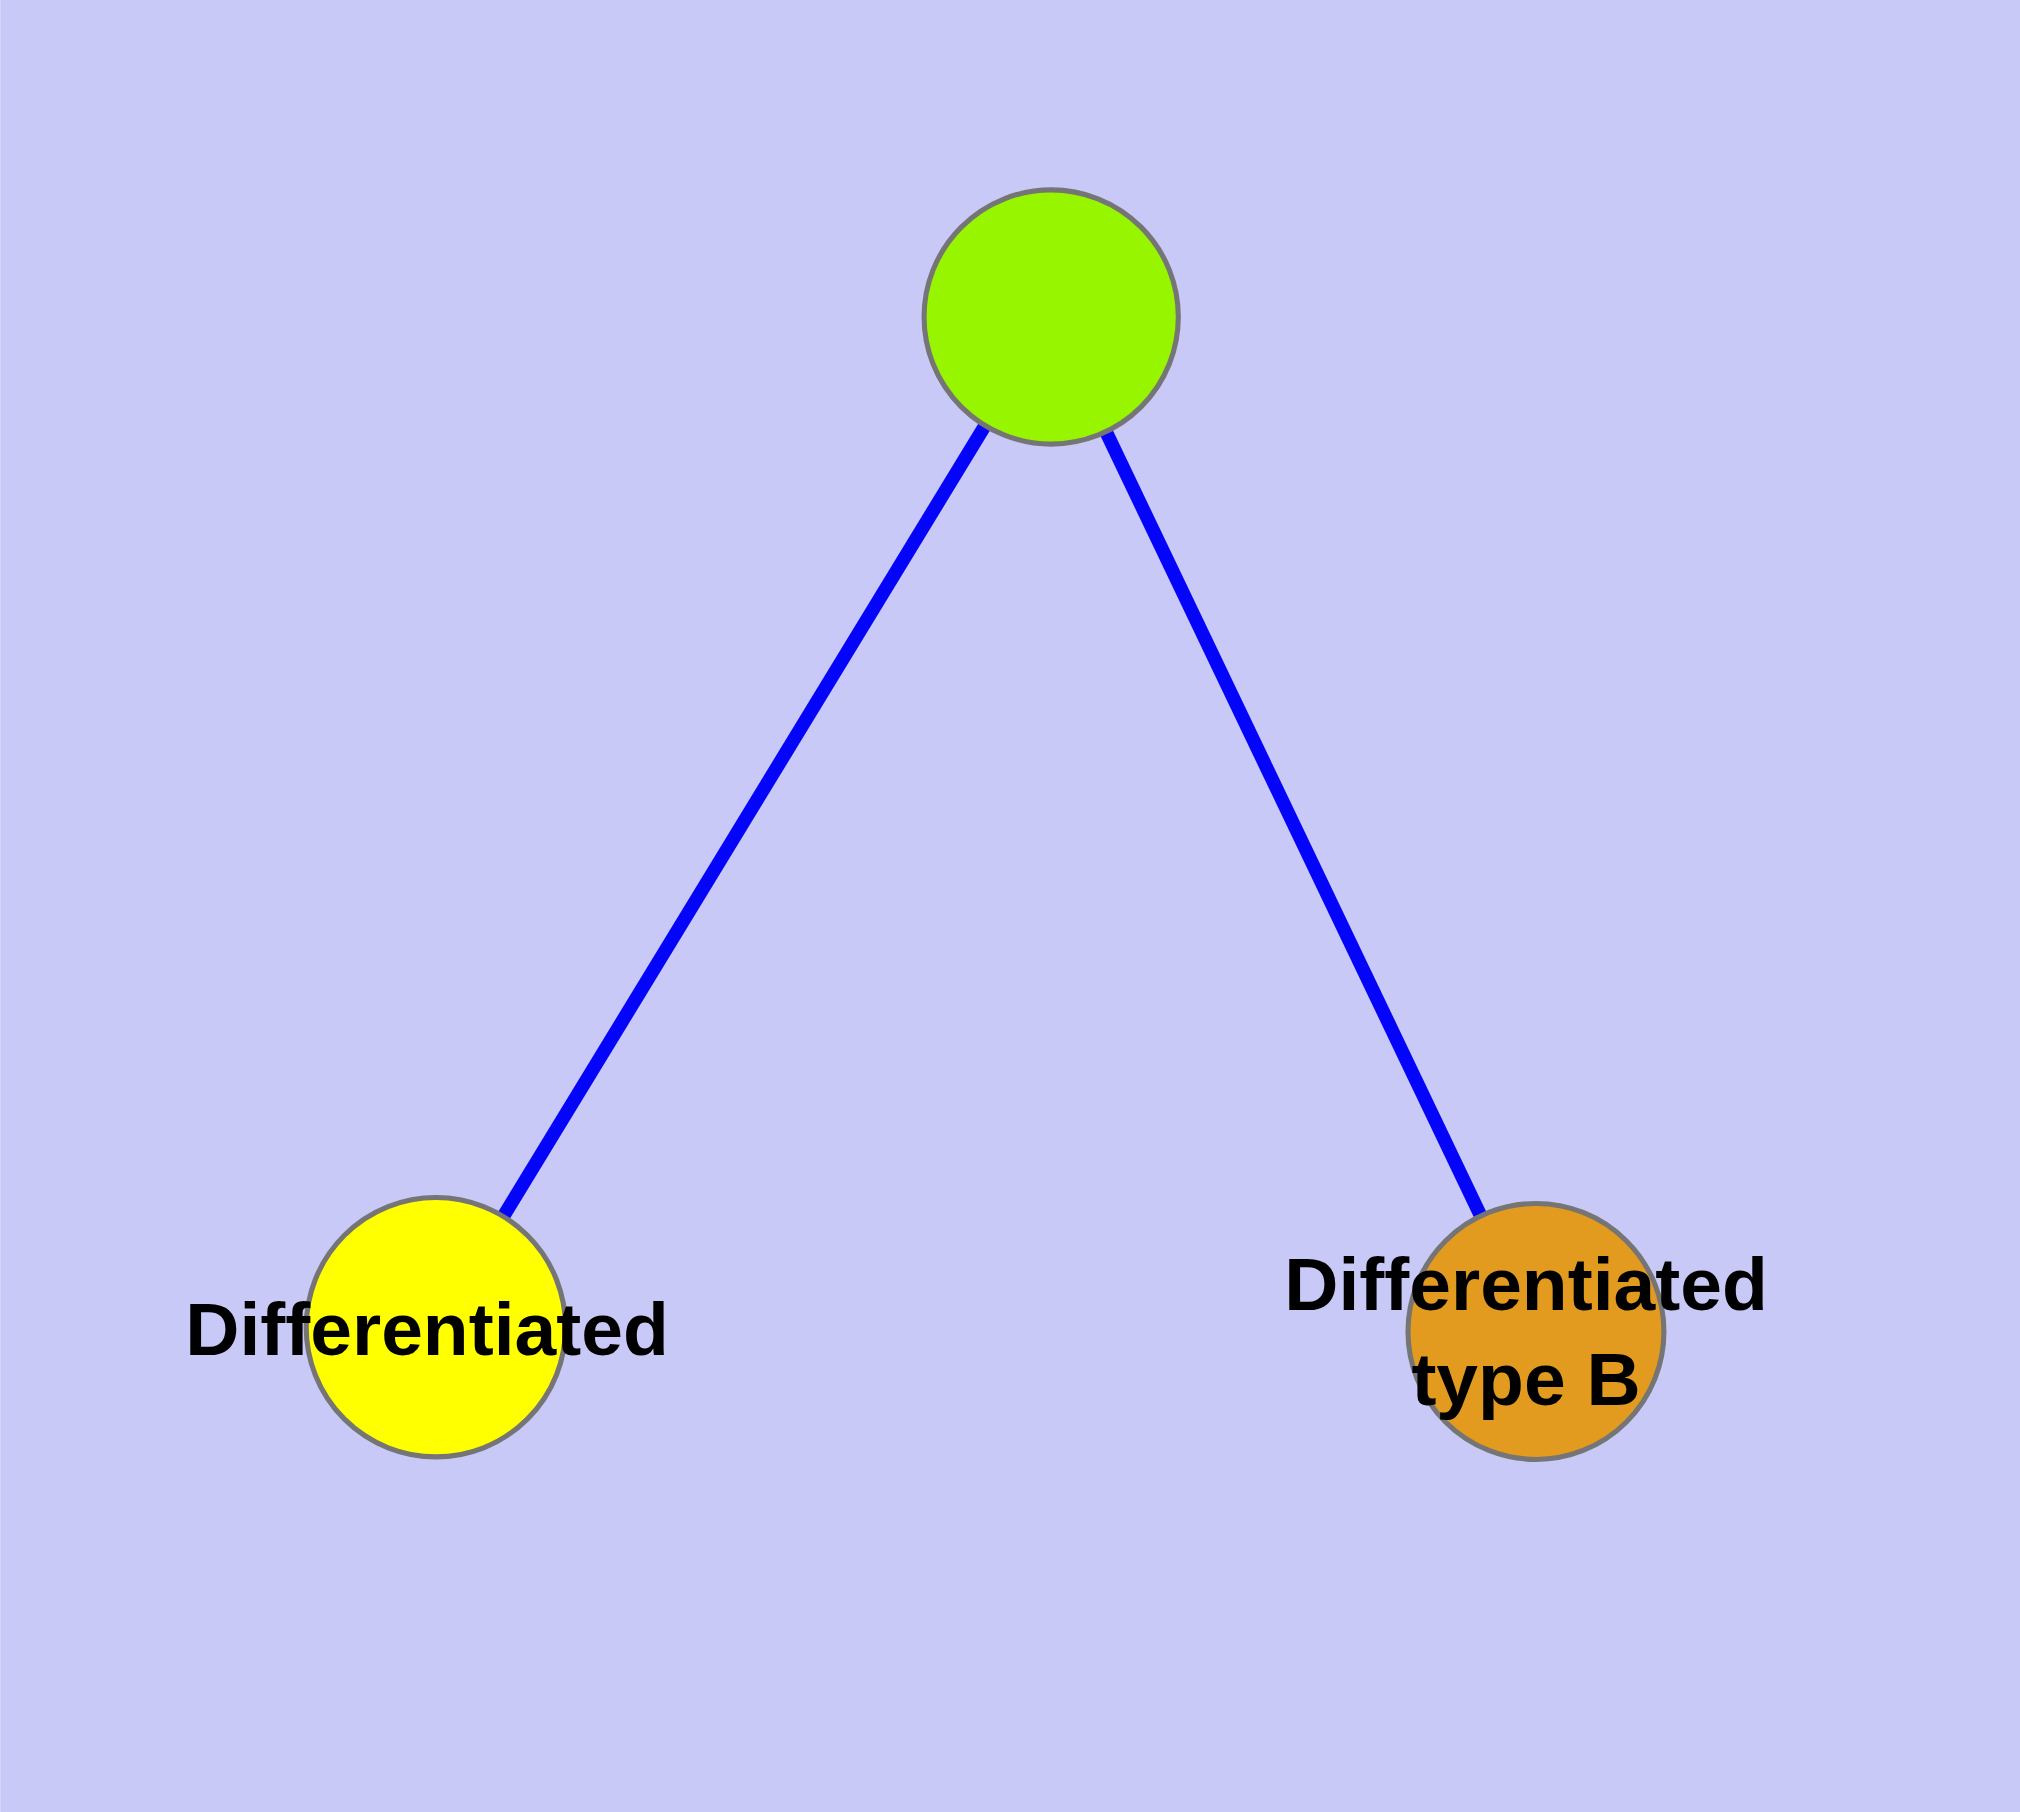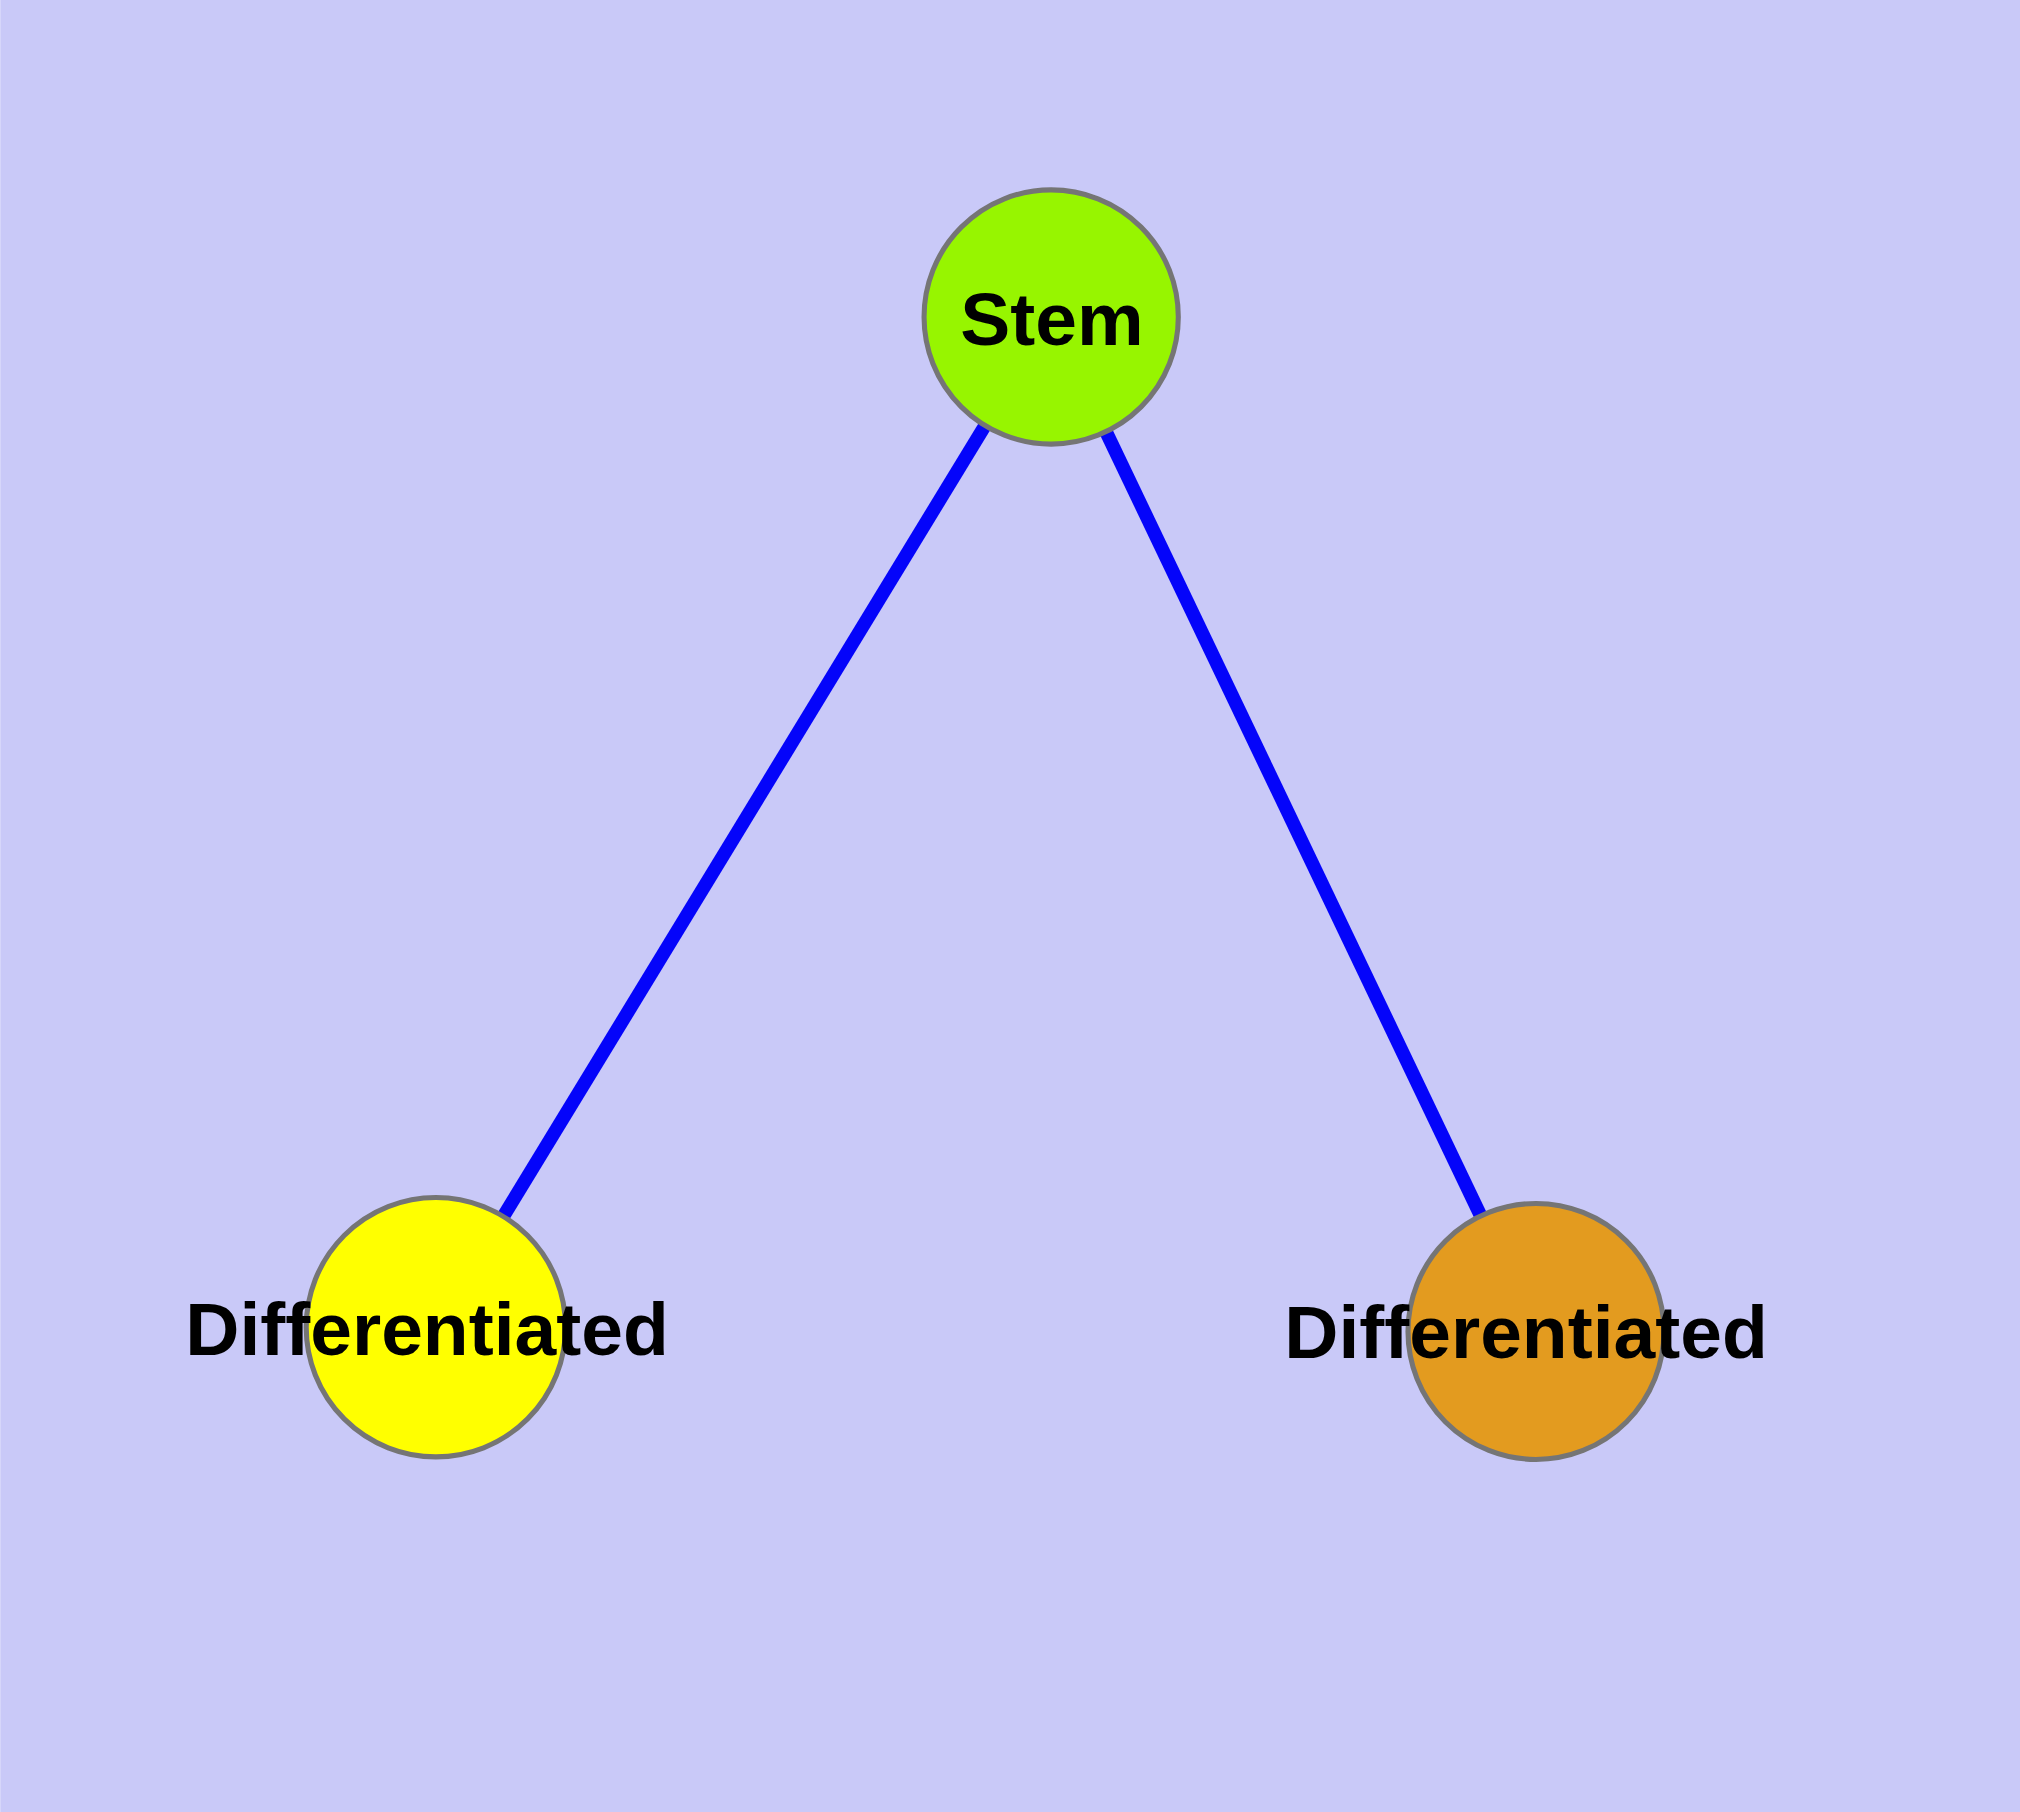--- a/index.html
+++ b/index.html
@@ -53,26 +53,24 @@
     <rect x="0" y="0" width="2384" height="2138" fill="#C9C9F8"></rect>
 
     <line x1="1240" y1="374" x2="514" y2="1566" class="edge" stroke="#0404FA"></line>
     <line x1="1240" y1="374" x2="1812" y2="1571" class="edge" stroke="#0404FA"></line>
 
     <circle cx="1240" cy="374" r="150" class="node-circle" fill="#97F500" stroke="#757575"></circle>
     <circle cx="514" cy="1566" r="153" class="node-circle" fill="#FFFF00" stroke="#757575"></circle>
     <circle cx="1812" cy="1571" r="151" class="node-circle" fill="#E39B1F" stroke="#757575"></circle>
   </svg>
 
-  <div class="node-label" style="left:1052px; top:319px;">
-    <span class="line">Stem</span>
-  </div>
 
   <div class="node-label" style="left:427px; top:1329px;">
     <span class="line">Differentiated</span>
   </div>
 
   <div class="node-label" style="left:1526px; top:1332px;">
     <span class="line">Differentiated</span>
+    <span class="line">type B</span>
   </div>
 
 </div>
 
 
 </body></html>

